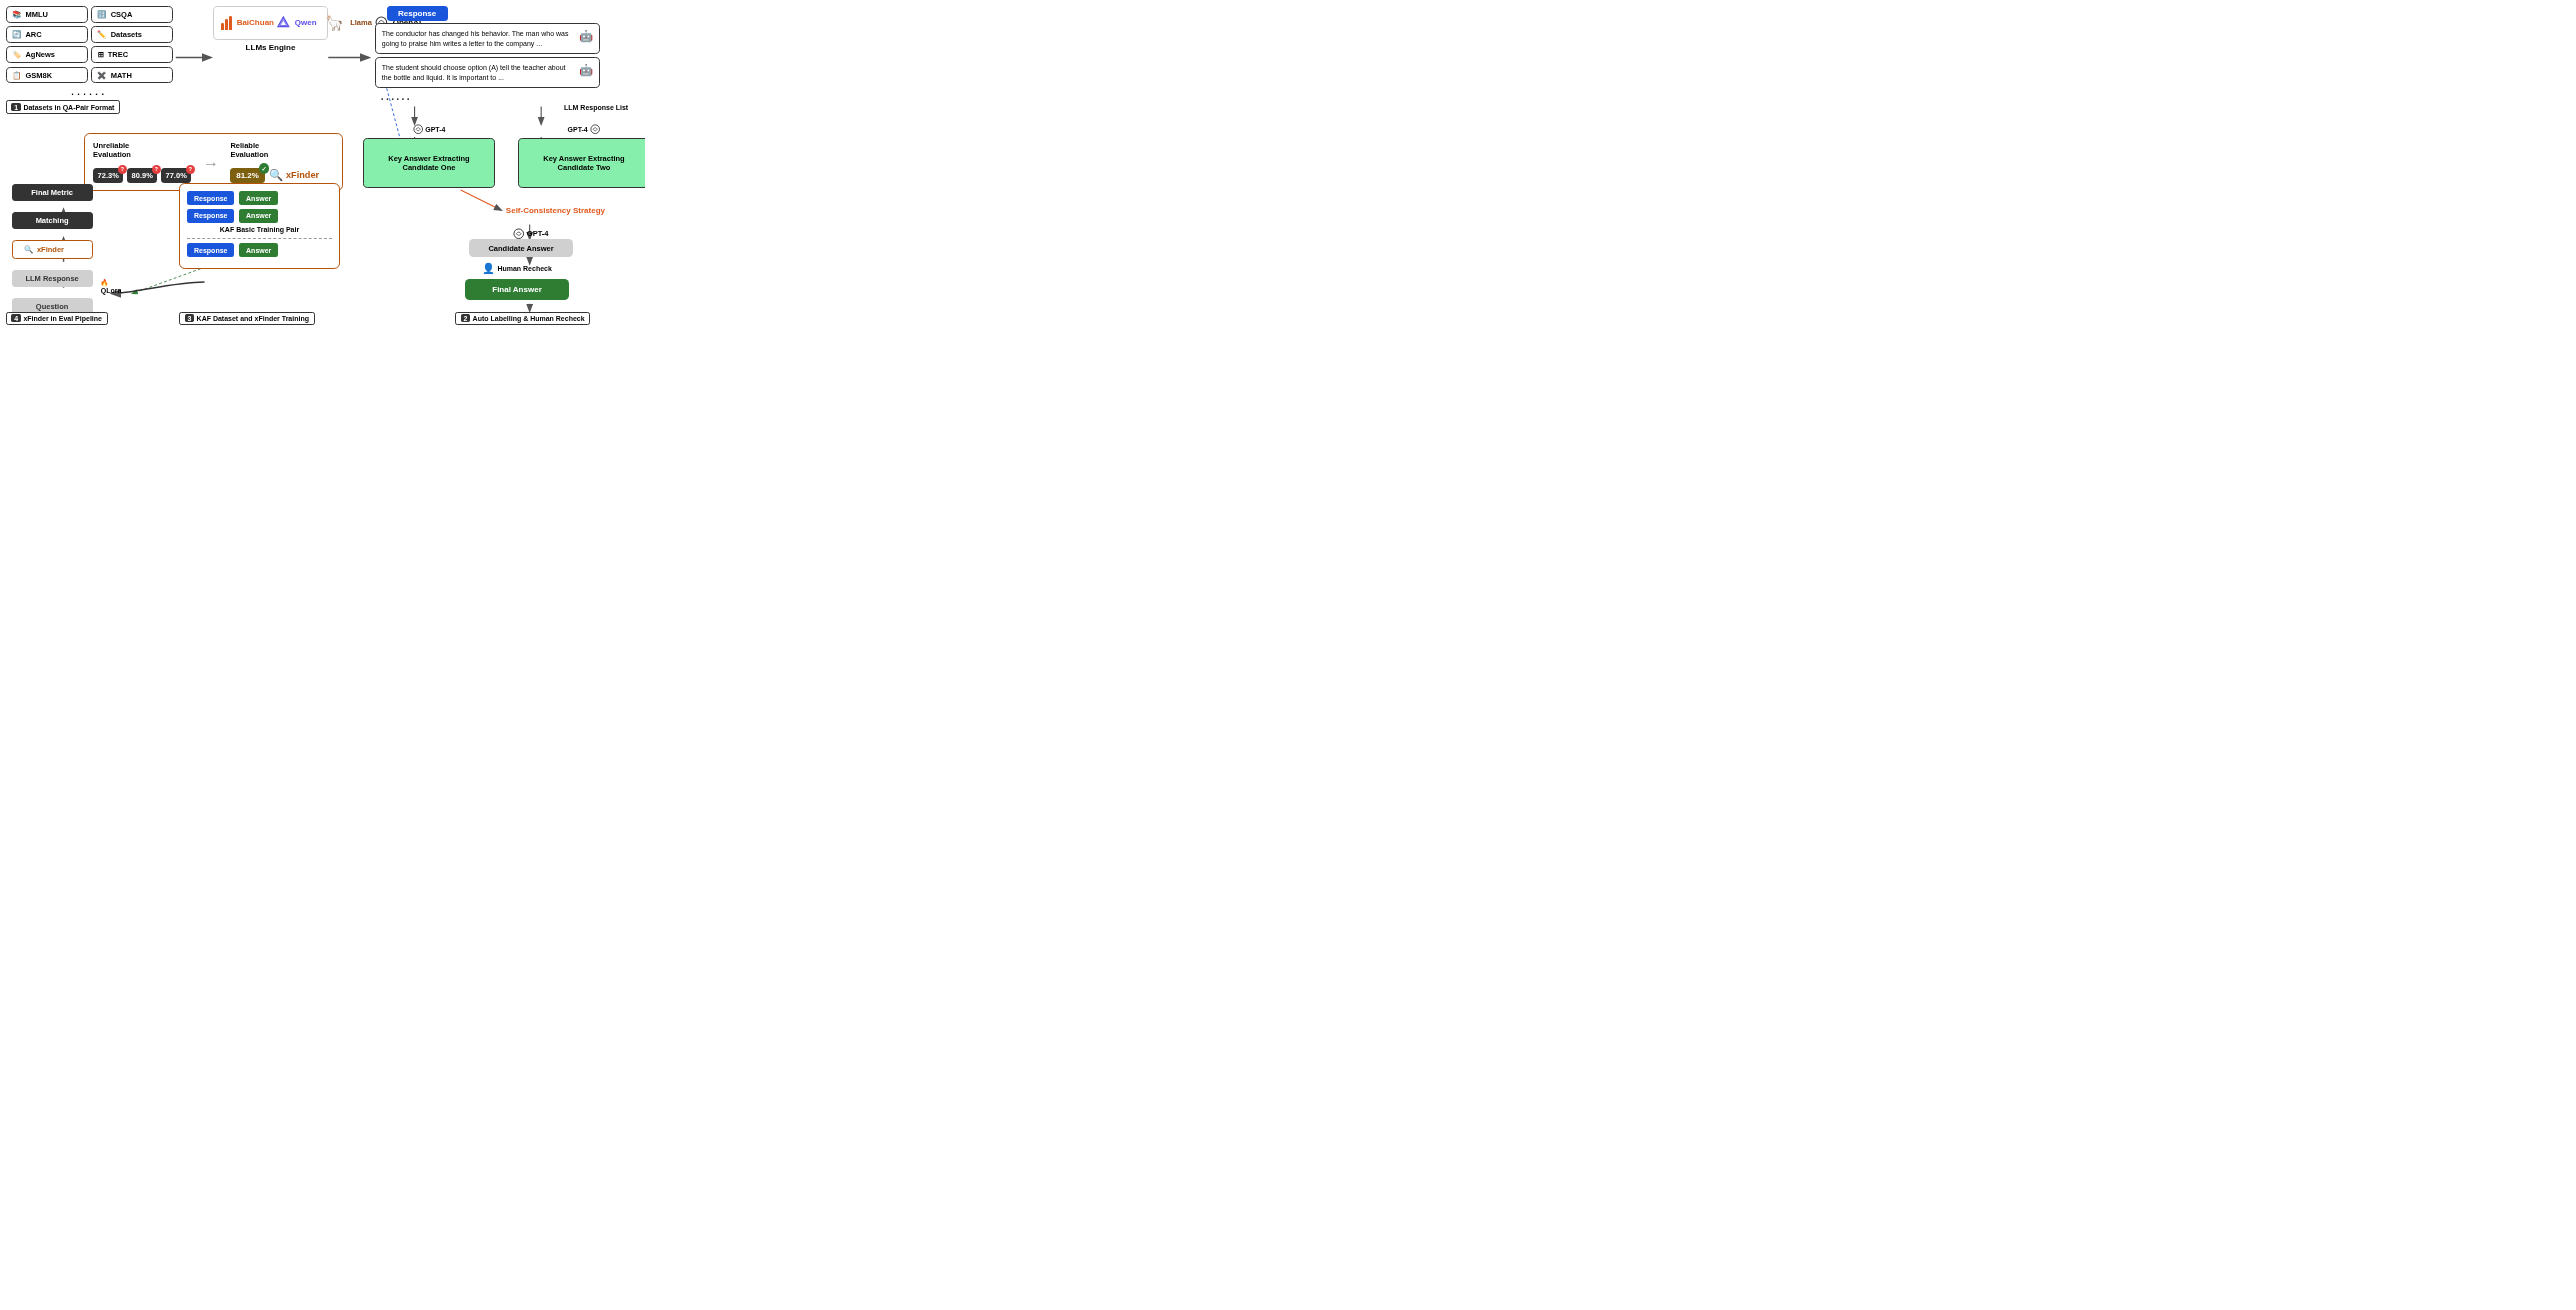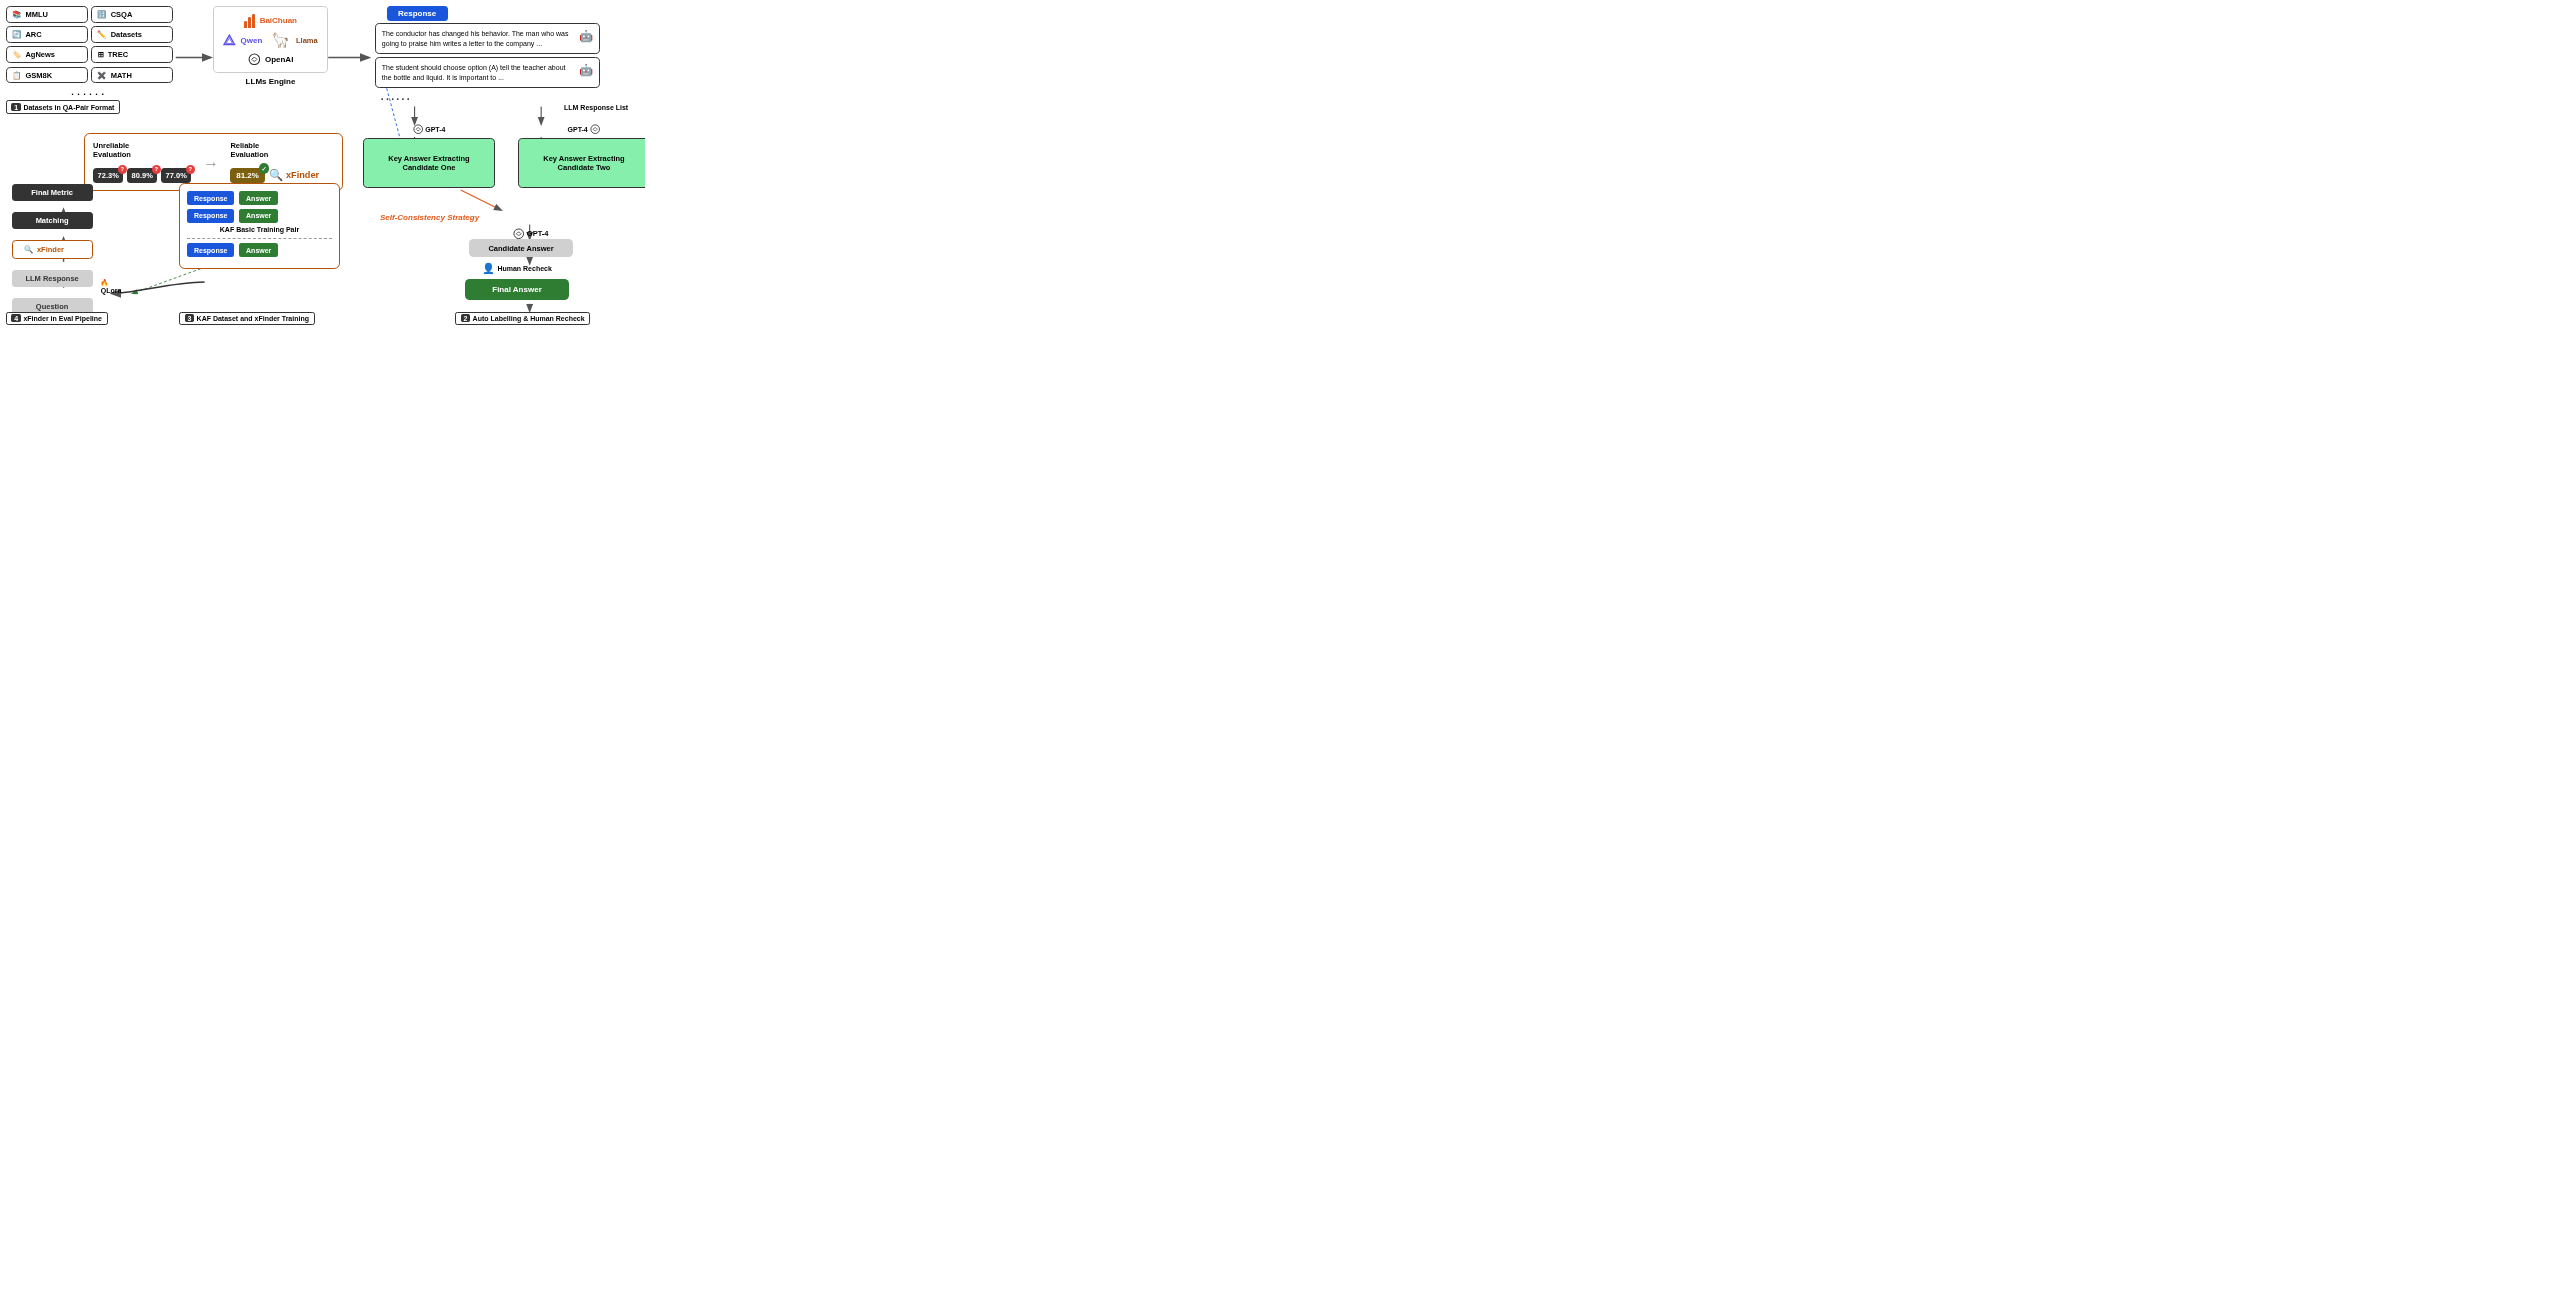--- a/index.html
+++ b/index.html
@@ -73,21 +73,21 @@
       width: 115px;
       text-align: center;
     }
 
     .llms-box {
       border: 1.2px solid #ccc;
       border-radius: 4.6px;
       padding: 7px;
       background: #fff;
       display: flex;
-      flex-direction: column;
+      flex-direction: row;
       align-items: center;
       gap: 3.5px;
     }
 
     .llm-row {
       display: flex;
       align-items: center;
       gap: 4.6px;
       justify-content: center;
     }
@@ -205,28 +205,27 @@
       gap: 2.3px;
       font-size: 7px;
       font-weight: 700;
       margin-bottom: 3.5px;
       justify-content: center;
     }
 
     
     .self-consistency {
       position: absolute;
-      top: 213px;
+      top: 206px;
       left: 380px;
       font-weight: 700;
       font-size: 8px;
       color: #e05a1e;
-      text-align: left;
+      text-align: right;
       width: 225px;
-      font-style: italic;
     }
 
     
     .right-flow {
       position: absolute;
       top: 239px;
       left: 461px;
       display: flex;
       flex-direction: column;
       align-items: center;

